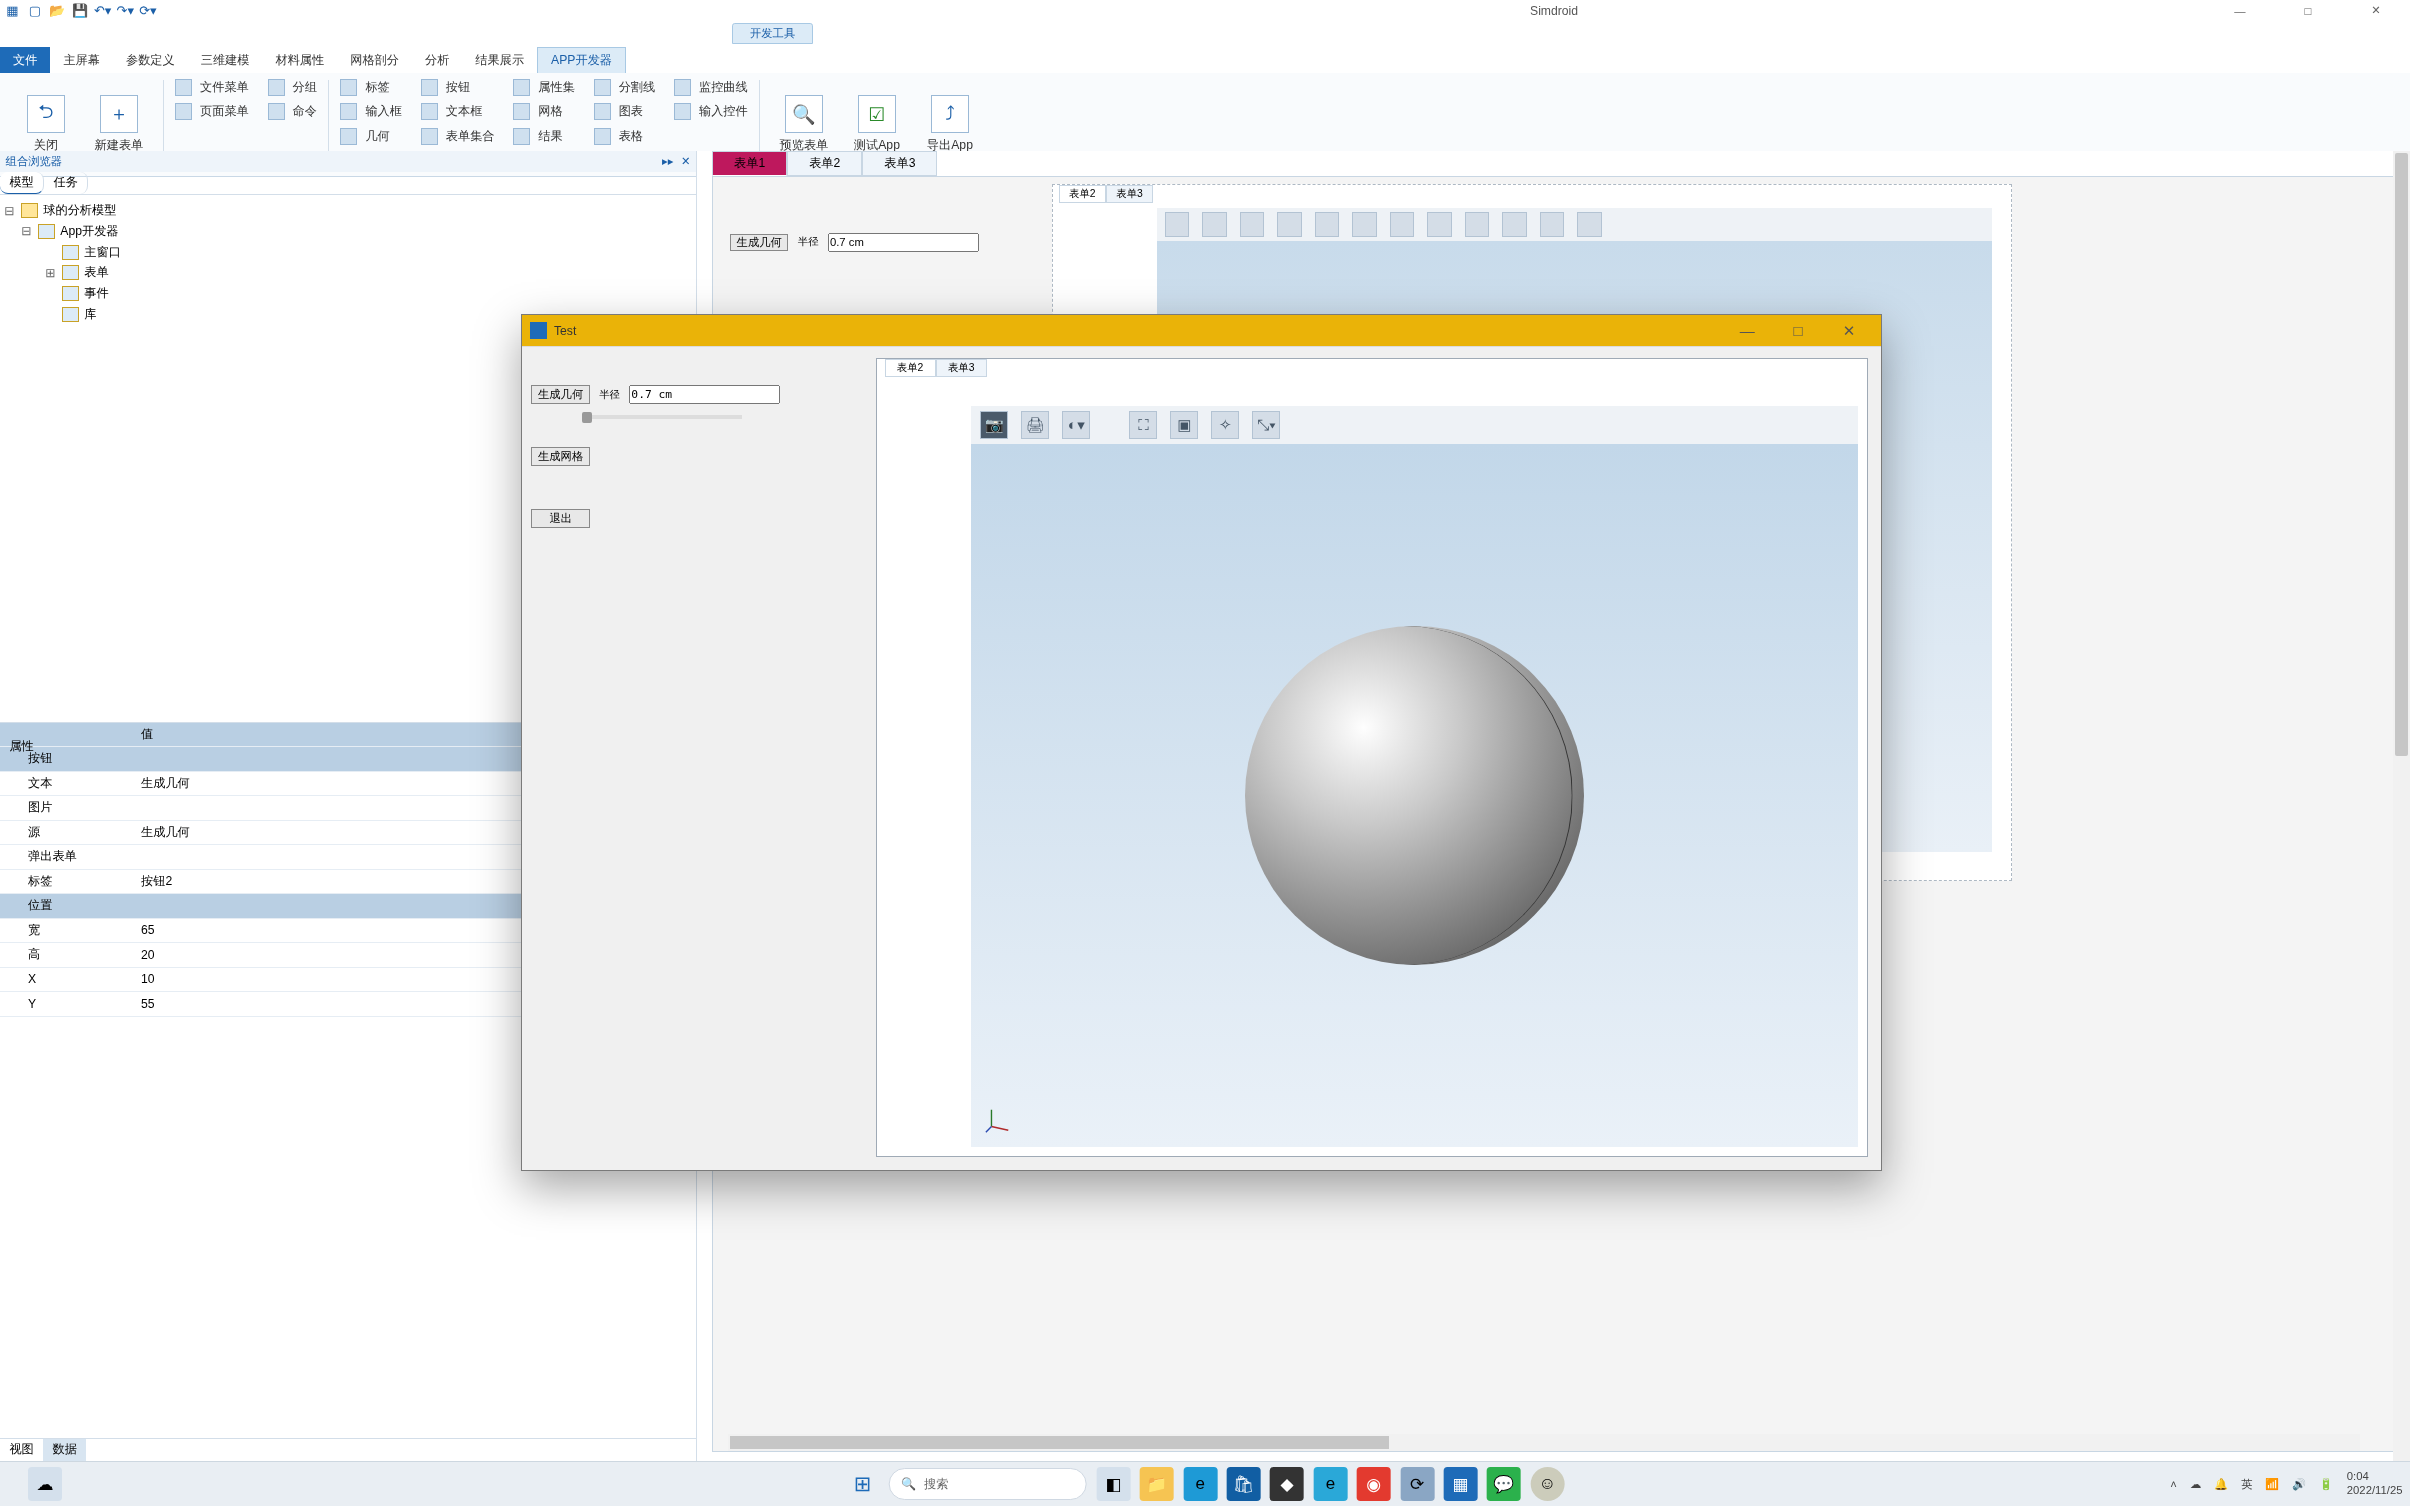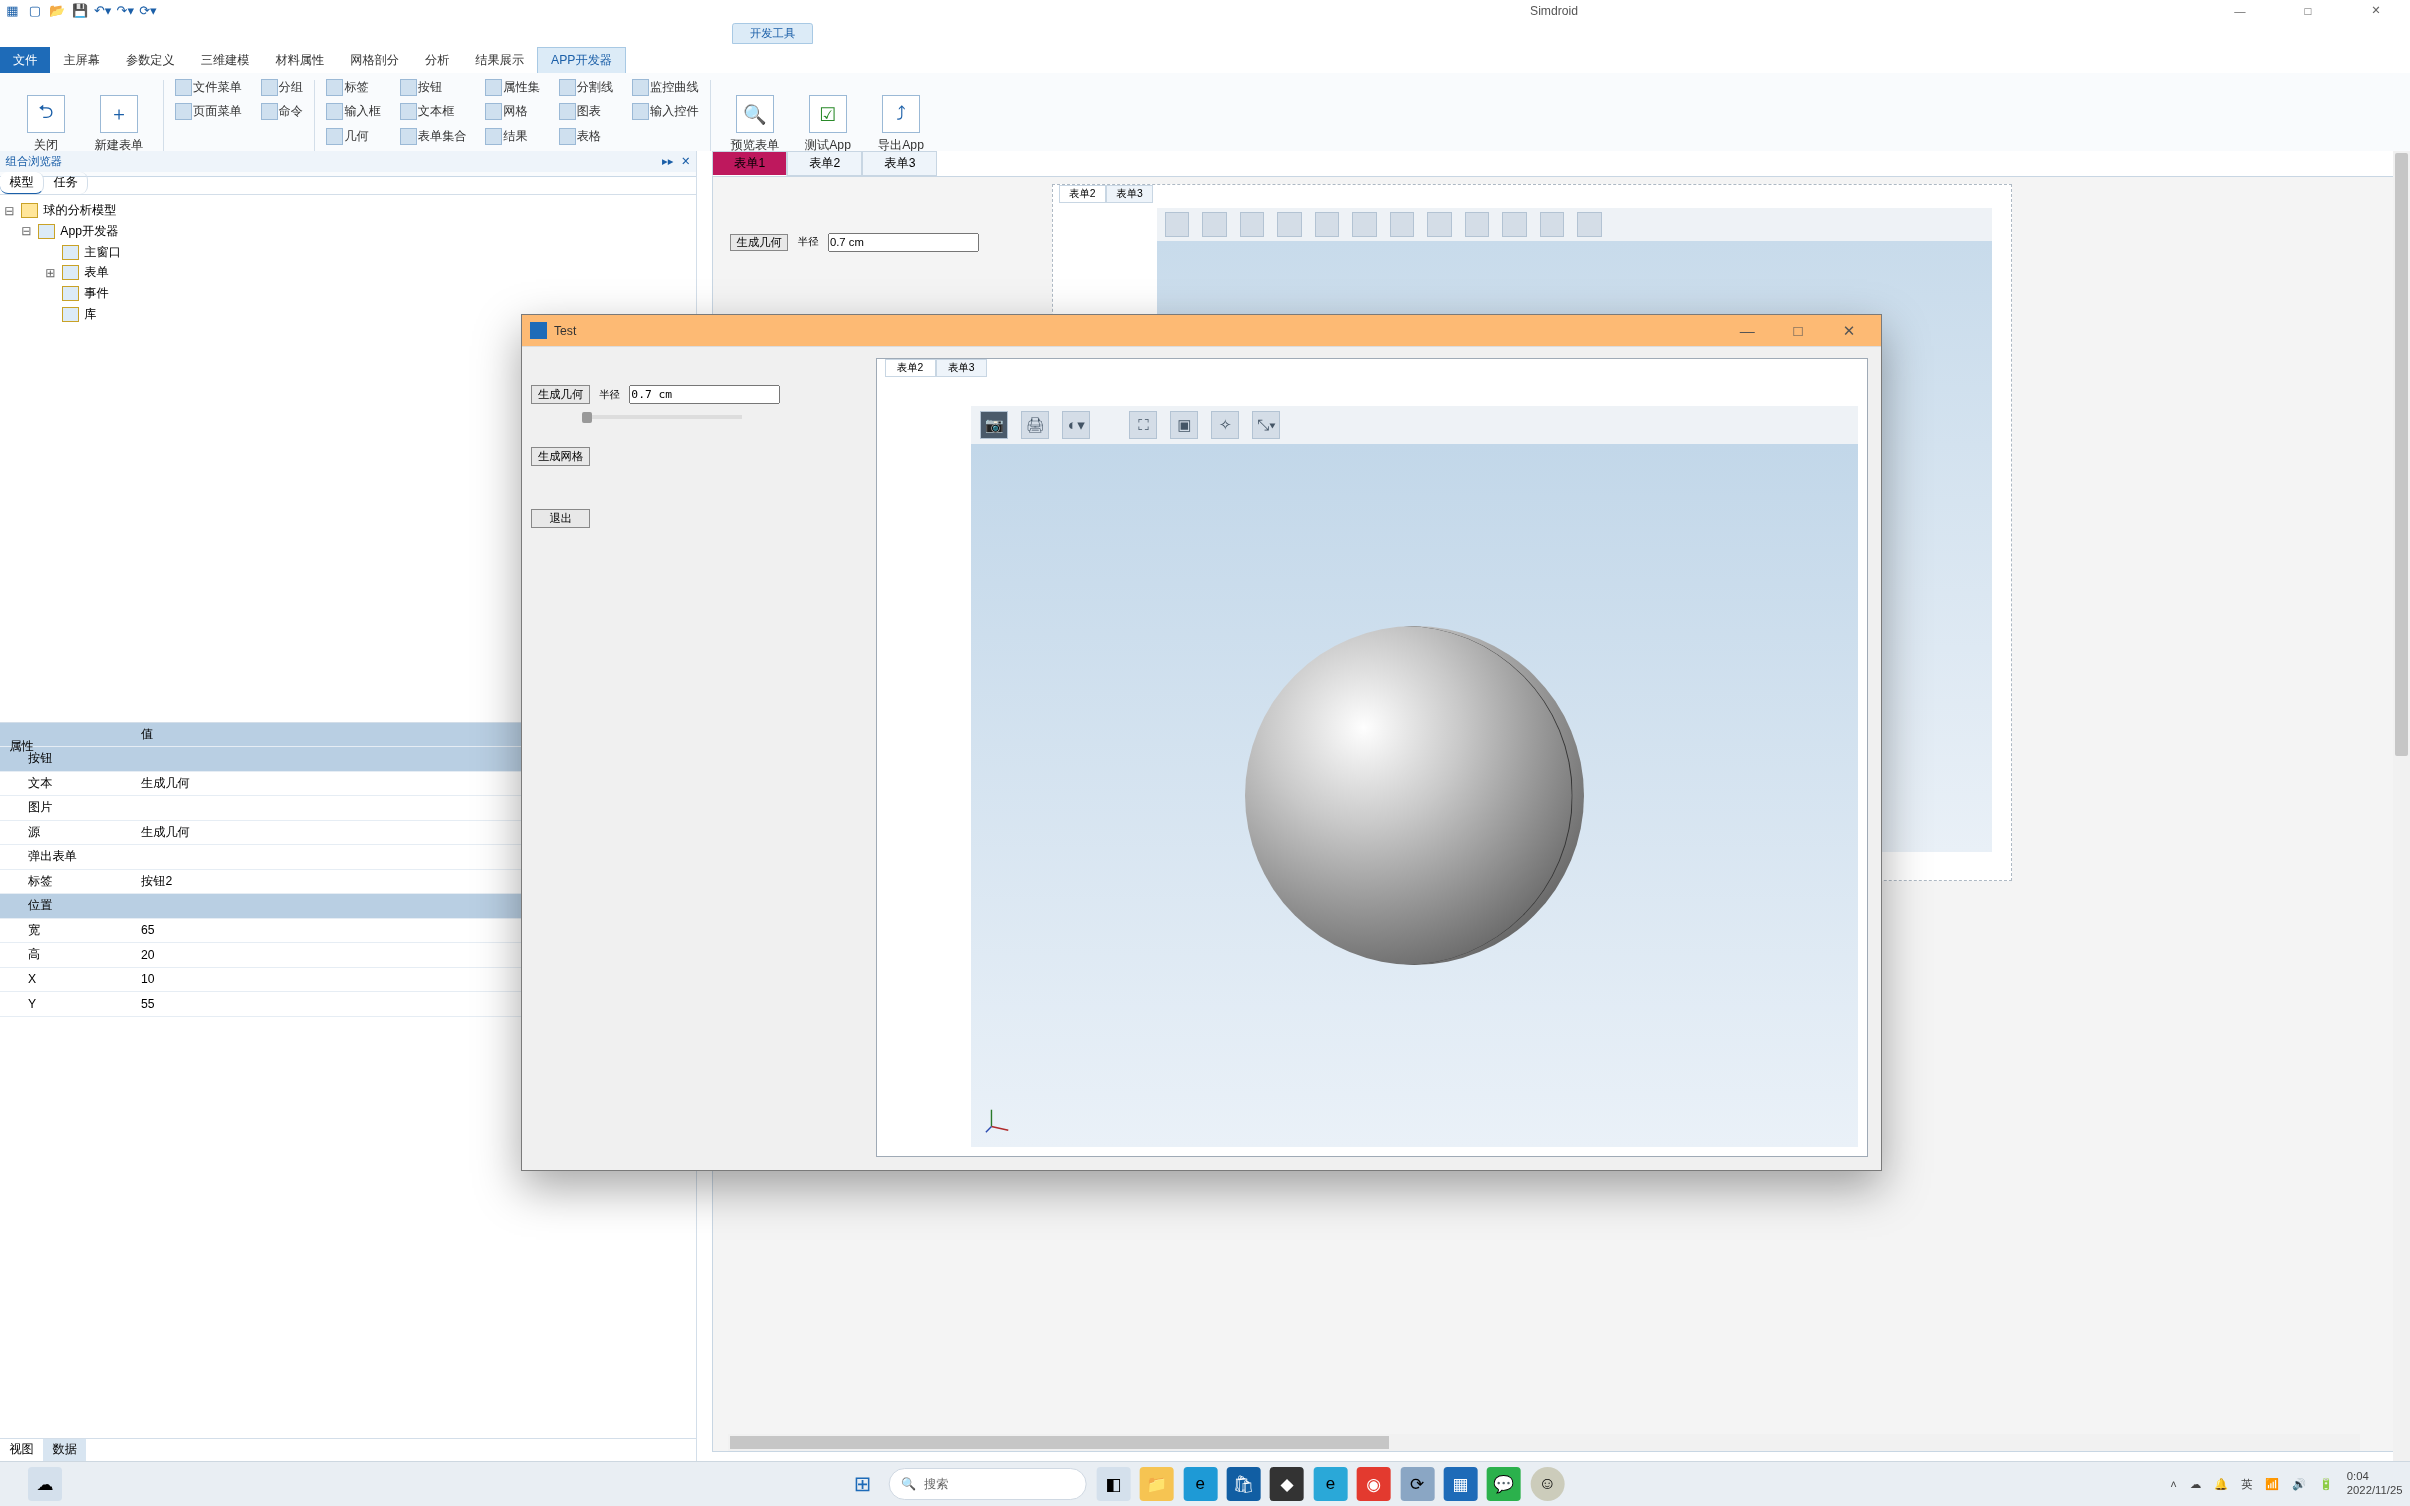--- a/index.html
+++ b/index.html
@@ -14,21 +14,21 @@
 .ribbon-tabs .rtab { padding:0 13px; height:26px; display:flex; align-items:center; font-size:12.2px; color:#333; }
 .ribbon-tabs .rtab.file { background:#1e6bb8; color:#fff; }
 .ribbon-tabs .rtab.active { background:#dcebf7; color:#1b5fa8; border:0.9px solid #a8c9e4; border-bottom:none;}
 .ribbon-tabs .devtools { position:absolute; left:732px; top:1.9px; background:#dcebf7; border:0.9px solid #a8c9e4; padding:1.9px 17px; font-size:11.3px; color:#1b5fa8; border-radius:2.8px 2.8px 0 0;}
 .ribbon { height:104px; background:#f9fbfd; border-bottom:0.9px solid #c9d8e6; display:flex; padding:1.9px 3.8px; }
 .rgrp { display:flex; flex-direction:column; padding:1.9px 5.6px; }
 .rgrp.bigg{flex-direction:row;}
 .bigbtn { width:73px; display:flex; flex-direction:column; align-items:center; justify-content:center; gap:3.8px; font-size:12.2px; color:#333; }
 .bigbtn .bx { width:38px; height:38px; border:0.9px solid #9bb9d6; background:#fff; display:flex; align-items:center; justify-content:center; color:#1b5fa8; font-size:19px;}
 .colstack { display:flex; flex-direction:column; gap:3.8px; justify-content:center; }
-.smbtn { display:flex; align-items:center; gap:1px; font-size:12.2px; color:#333; padding:1.9px 3.8px; }
+.smbtn { display:flex; align-items:center; gap:8px; font-size:12.2px; color:#333; padding:1.9px 3.8px; }
 .smbtn .si{ width:17px; height:17px; background:#cfe0ef; border:0.9px solid #9bb9d6; }
 .sep{ width:0.9px; background:#d3dee9; margin:5.6px 1.9px;}
 .body { position:absolute; top:151px; left:0; right:0; bottom:45px; display:flex; }
 .left { width:697px; display:flex; flex-direction:column; border-right:0.9px solid #d3dee9;}
 .panehdr { height:21px; background:#eef4fa; font-size:11.3px; color:#1b5fa8; display:flex; align-items:center; padding:0 5.6px; justify-content:space-between;}
 .panehdr .phico{display:flex; gap:7.5px; color:#1b5fa8;}
 .subtabs { height:22.6px; display:flex; border-bottom:0.9px solid #d3dee9; }
 .subtabs .st{ padding:1.9px 9.4px; font-size:12.2px; border-right:0.9px solid #d3dee9;border-radius:8px; }
 .subtabs .st.active{ background:#fff; border-bottom:1.9px solid #1b5fa8; }
 .tree { flex:0 0 527px; overflow:auto; font-size:12.2px; padding:5.6px 3.8px; }
@@ -57,21 +57,21 @@
 .inner-canvas .mini-tabs{ position:absolute; top:0; left:5.6px; display:flex; font-size:10.4px;}
 .inner-canvas .mini-tabs .mt{ padding:0.9px 9.4px; border:0.9px solid #c8d6e3; background:#eef4fa;}
 .inner-canvas .mini-tabs .mt.active{background:#fff;}
 .inner-canvas .vtb{ position:absolute; top:22.6px; left:104px; right:19px; height:34px; background:#eef2f6; display:flex; align-items:center; gap:13px; padding:0 7.5px;}
 .inner-canvas .vtb .vi{ width:24.5px; height:24.5px; background:#d4dde7; border:0.9px solid #b3c3d3;}
 .inner-canvas .vp{ position:absolute; top:56px; left:104px; right:19px; bottom:28px; background:linear-gradient(#c8dbeb,#e9f0f7);}
 .scrolltrack{ position:absolute; right:0; top:0; bottom:0; width:17px; background:#f1f1f1;}
 .scrollthumb{ position:absolute; right:1.9px; top:1.9px; width:13px; height:603px; background:#c6c6c6; border-radius:1.9px;}
 
 .modal{ position:absolute; left:521px; top:314px; width:1361px; height:857px; background:#f0f0f0; border:0.9px solid #7a7a7a; box-shadow:0 17px 43px rgba(0,0,0,.35);}
-.modal .mtb{ height:32px; display:flex; align-items:center; justify-content:space-between; padding:0 7.5px; background:#fdba74; border-bottom:0.9px solid #dcdcdc;}
+.modal .mtb{ height:32px; display:flex; align-items:center; justify-content:space-between; padding:0 7.5px; background:#eab308; border-bottom:0.9px solid #dcdcdc;}
 .modal .mtb .mtl{ display:flex; align-items:center; gap:7.5px; font-size:12.2px; color:#333;}
 .modal .mtb .mtc{ display:flex; gap:1.9px;}
 .modal .mtb .mtc div{ width:49px; height:24.5px; display:flex; align-items:center; justify-content:center; color:#555;}
 .modal .content{ position:absolute; top:32px; left:0; right:0; bottom:0; display:flex;}
 .modal .mside{ width:354px; padding:38px 9.4px; font-size:11.3px;}
 .modal .mside .mr{ display:flex; align-items:center; gap:9.4px; margin-bottom:11.3px;}
 .modal .mside .mbtn{ background:#e8e8e8; border:0.9px solid #888; padding:0 5.6px; font-size:11.3px; height:19px; display:flex; align-items:center;}
 .modal .mside input{ width:151px; height:19px; font-size:11.3px; font-family:monospace;}
 .modal .mmain{ flex:1; padding:11.3px 13px 13px 0;}
 .modal .mcanvas{ width:100%; height:100%; border:0.9px solid #9faab6; background:#fff; position:relative;}

